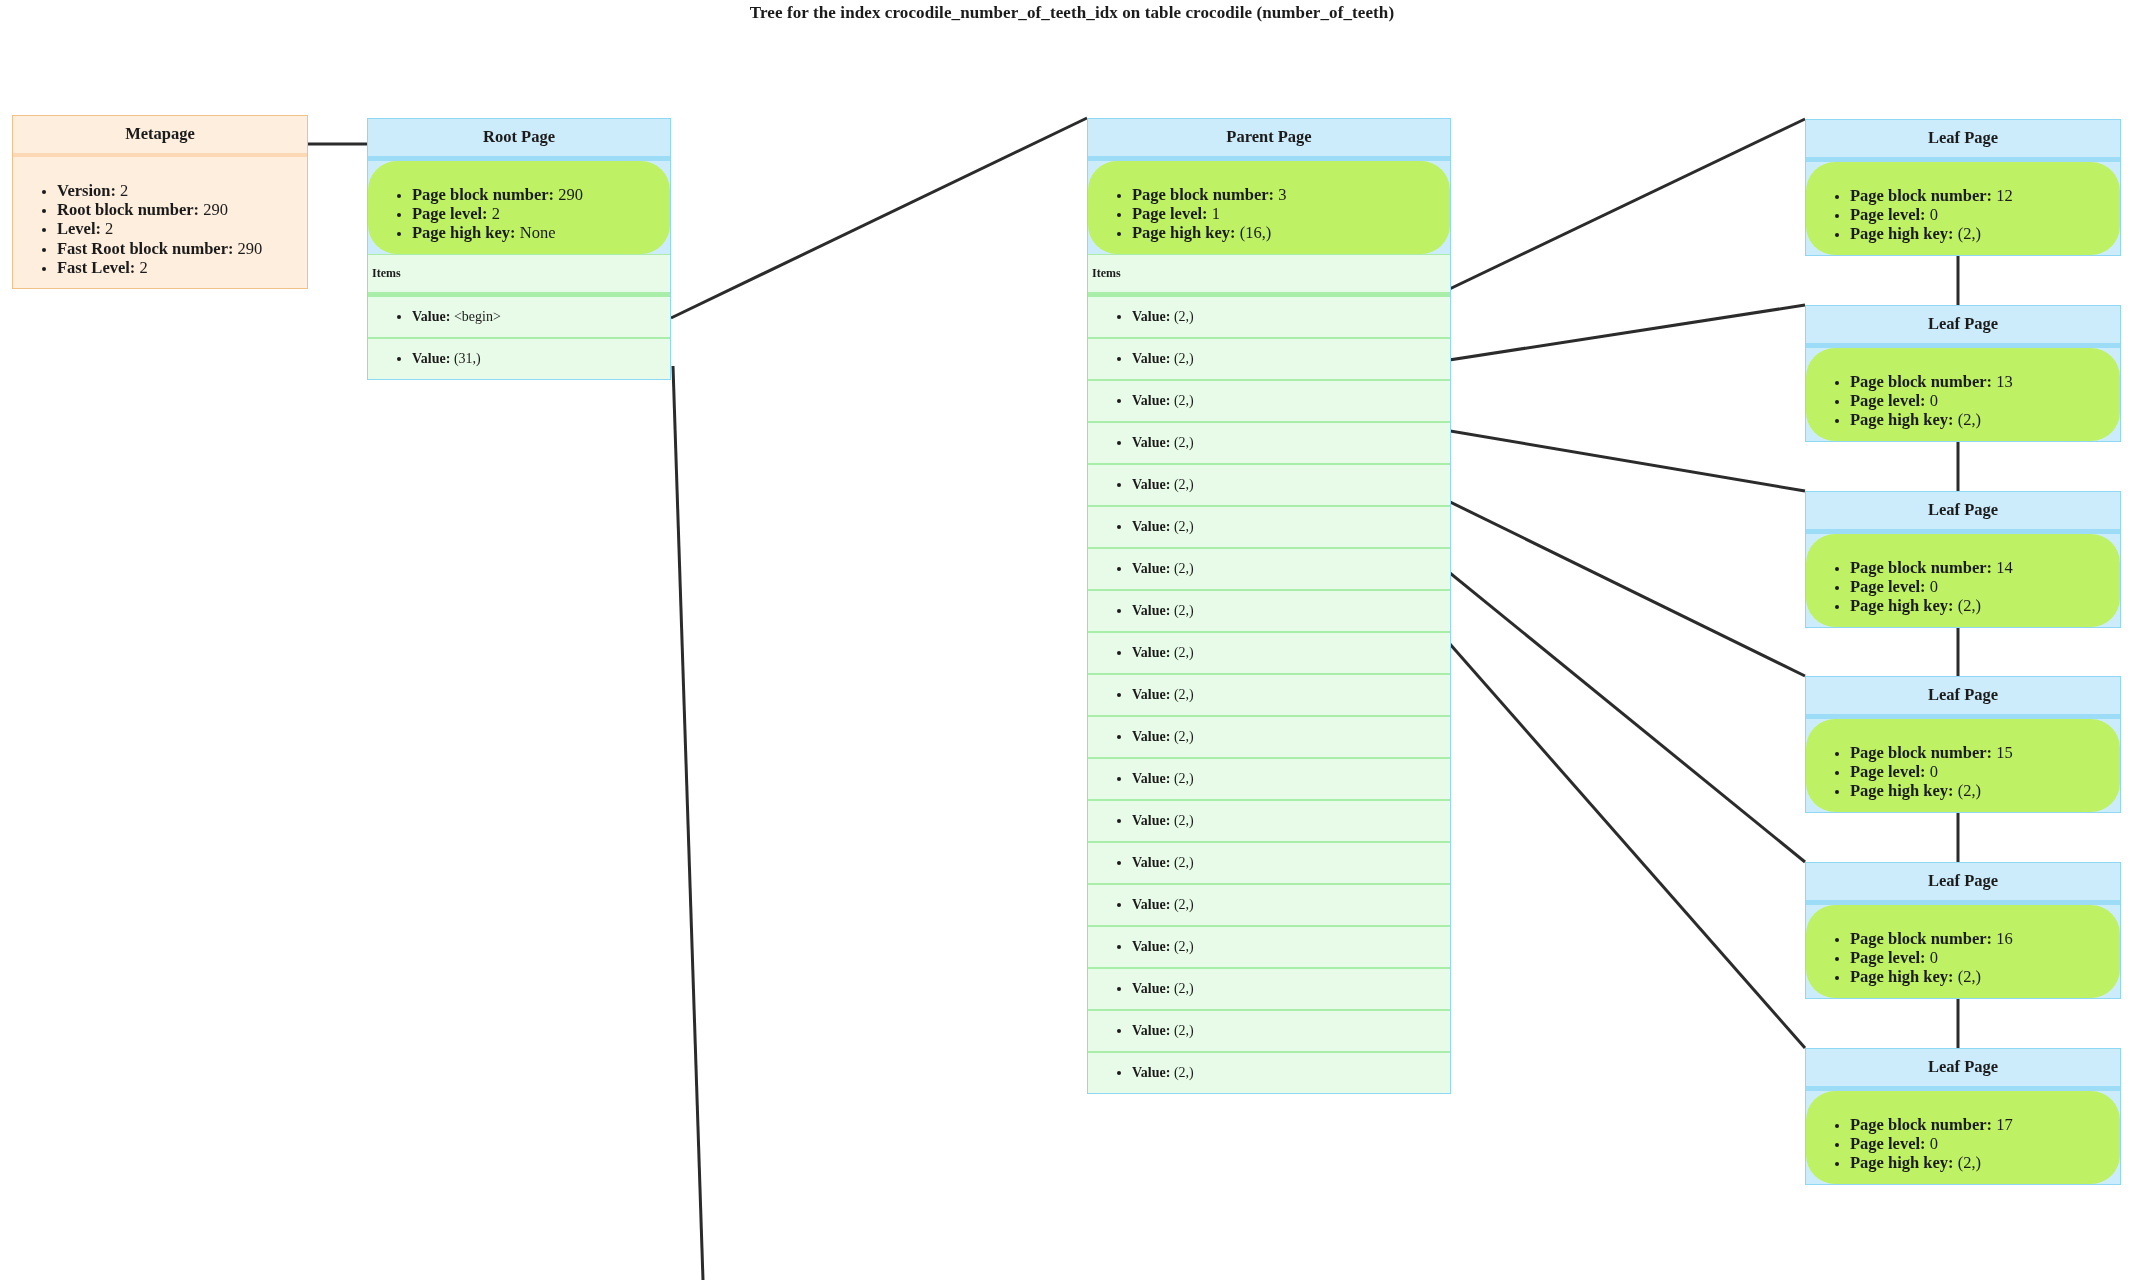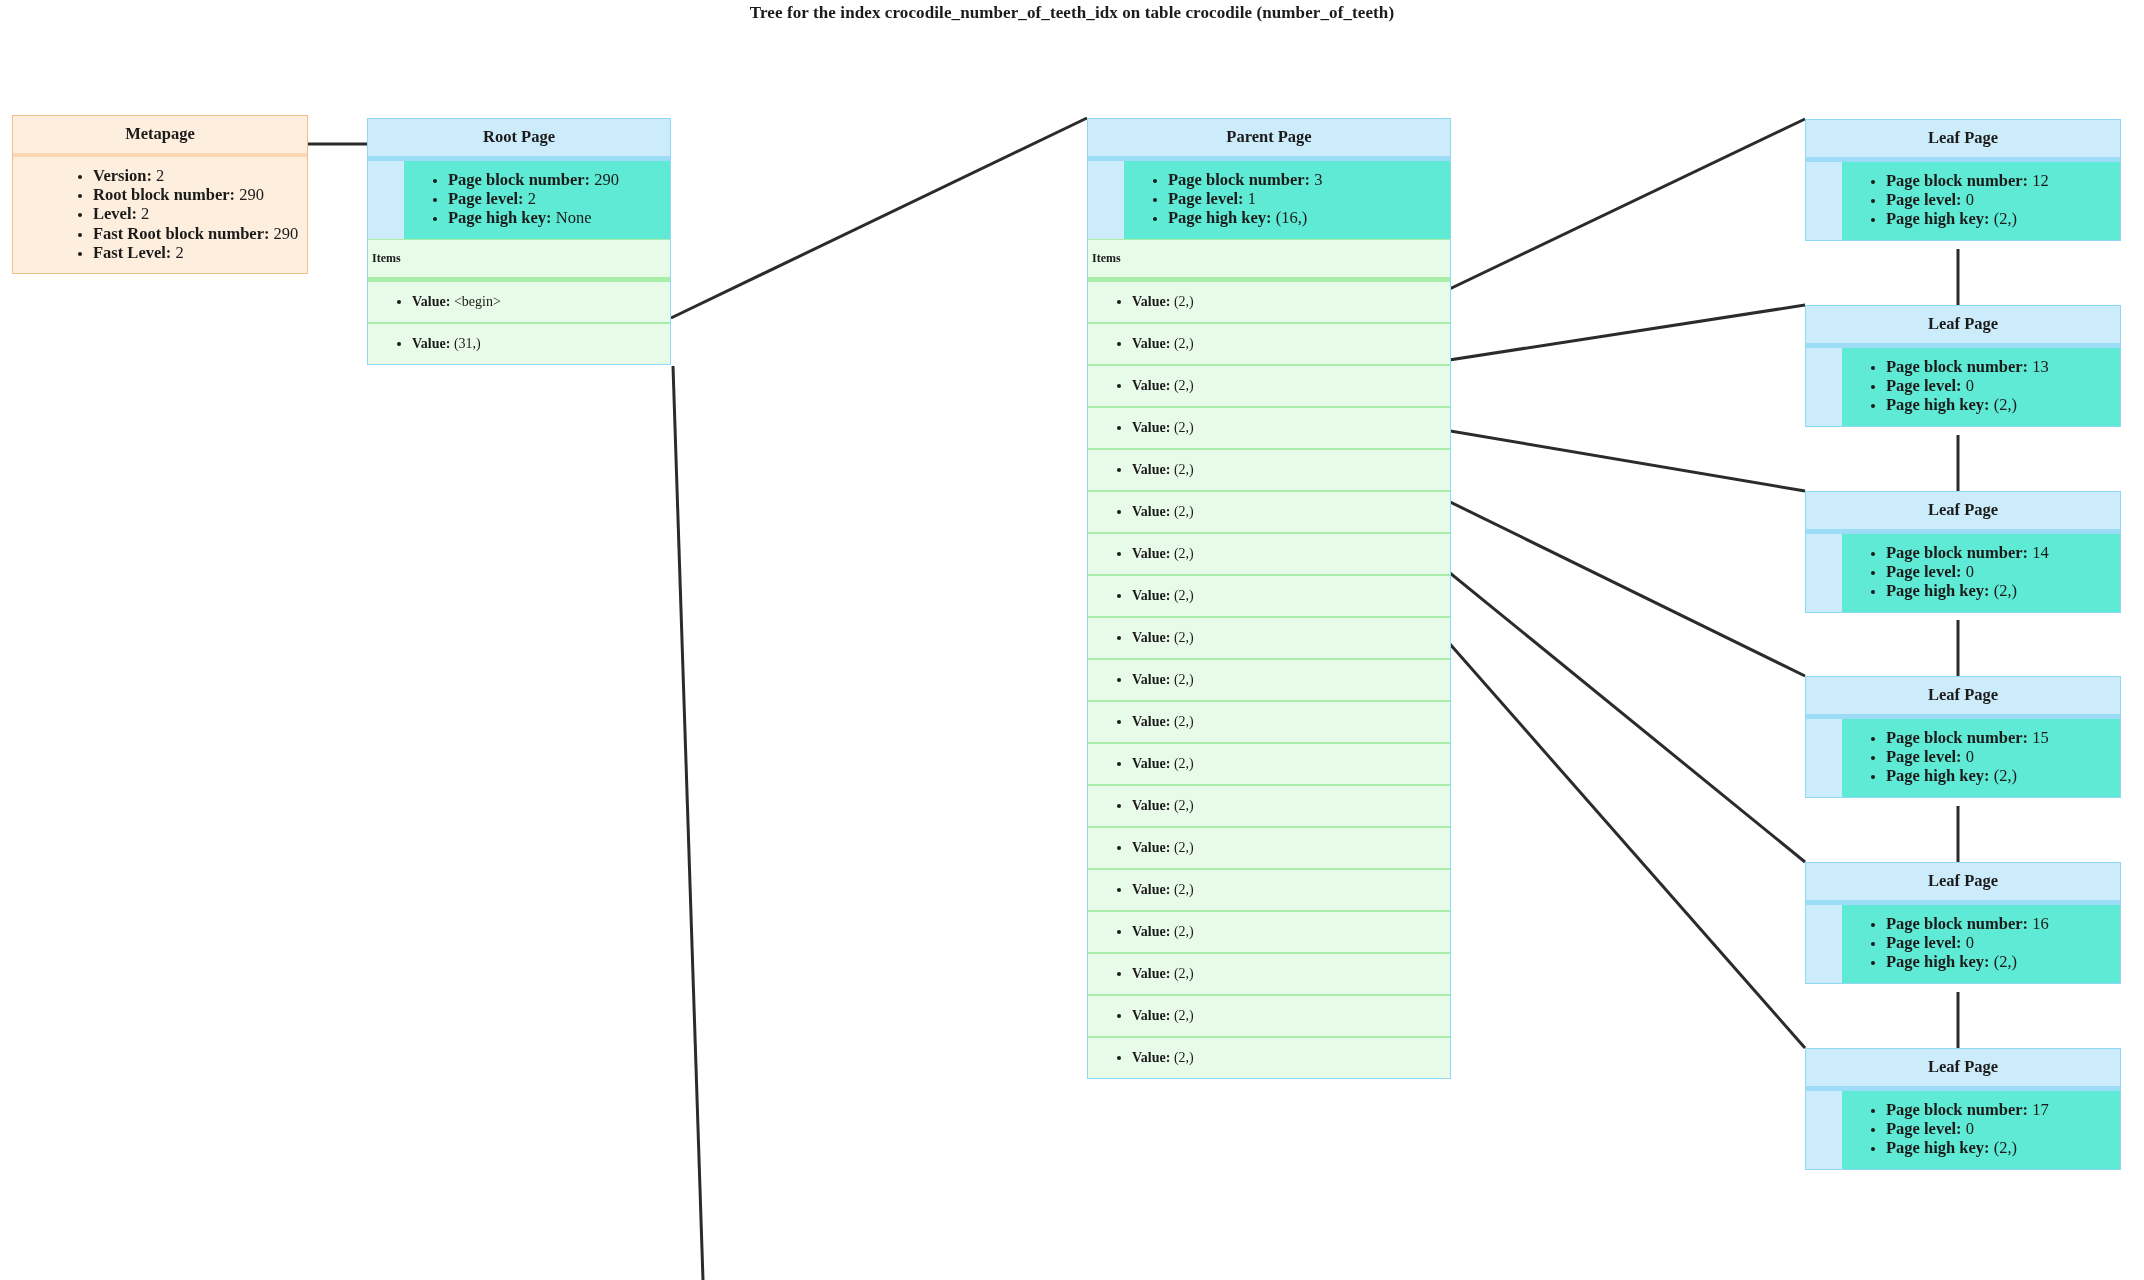--- a/index.html
+++ b/index.html
@@ -48,22 +48,21 @@
   .node-header {
     text-align: center;
     font-weight: bold;
     font-size: 16.5px;
     line-height: 20px;
     padding: 8px 4px 9px 4px;
     box-sizing: border-box;
   }
   .node-body {
     box-sizing: border-box;
-    padding: 9px 0 11px 0;
-    margin-left: 36px;
+    padding: 24px 0 11px 0;
   }
   .node-body ul {
     margin: 0;
     padding: 0 0 0 44px;
     list-style: disc;
   }
   .node-body li {
     font-size: 16.5px;
     line-height: 19.2px;
     padding: 0;
@@ -93,21 +92,22 @@
   
   .page {
     border: 1px solid #8fd8f5;
     background: #cdecfb;
   }
   .page .node-header {
     background: #cdecfb;
     border-bottom: 5px solid #9cdcf7;
   }
   .page .node-info {
-    background: #5eead4;
+    background: #bef264;
+    border-radius: 29px;
   }
 
   
   .items-head {
     text-align: left;
     font-weight: bold;
     font-size: 12px;
     line-height: 20px;
     padding: 8px 4px 9px 4px;
     background: #e8fbe8;

